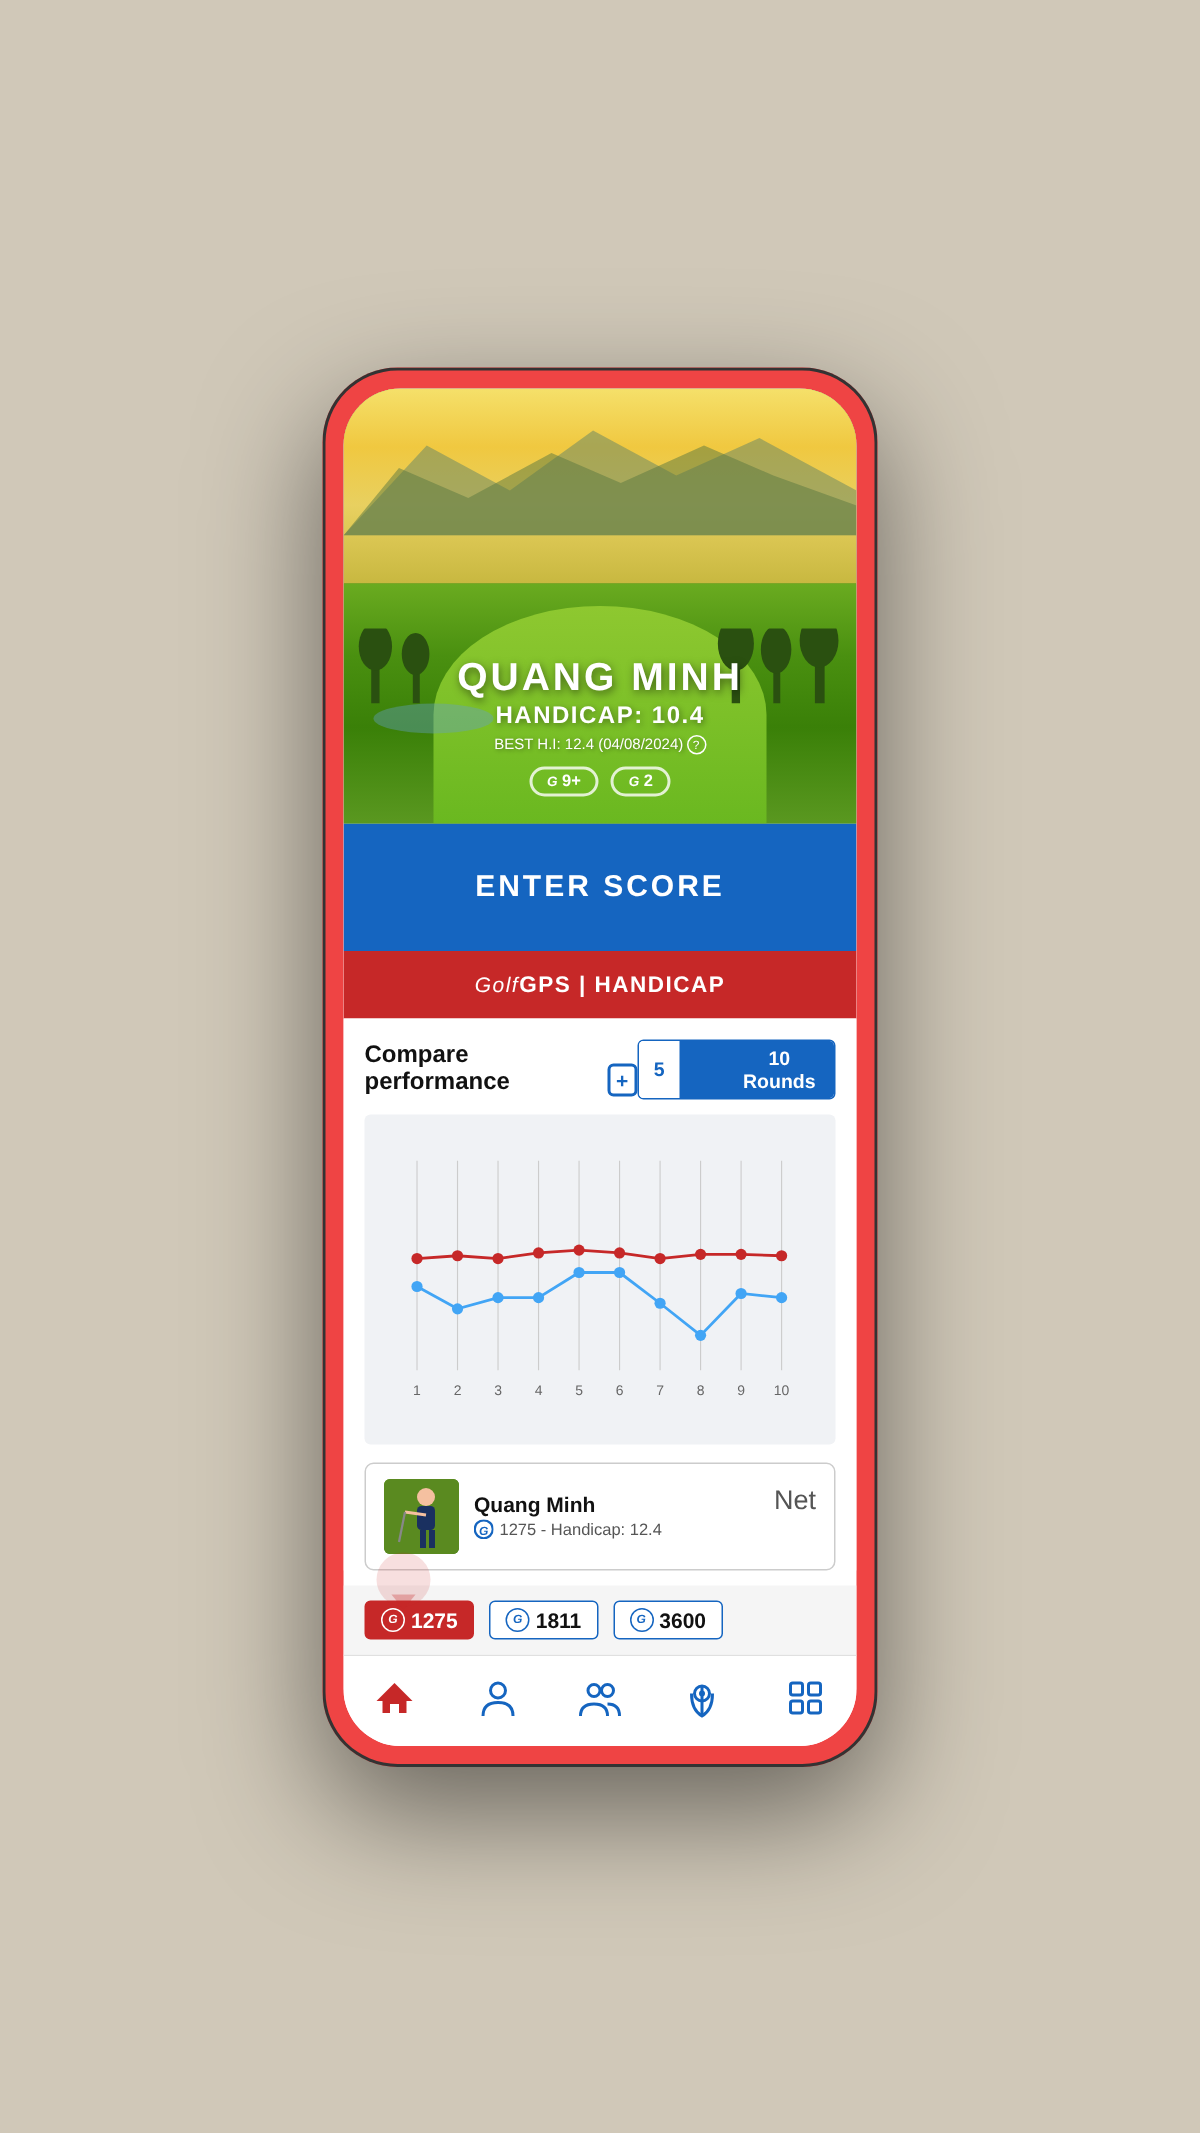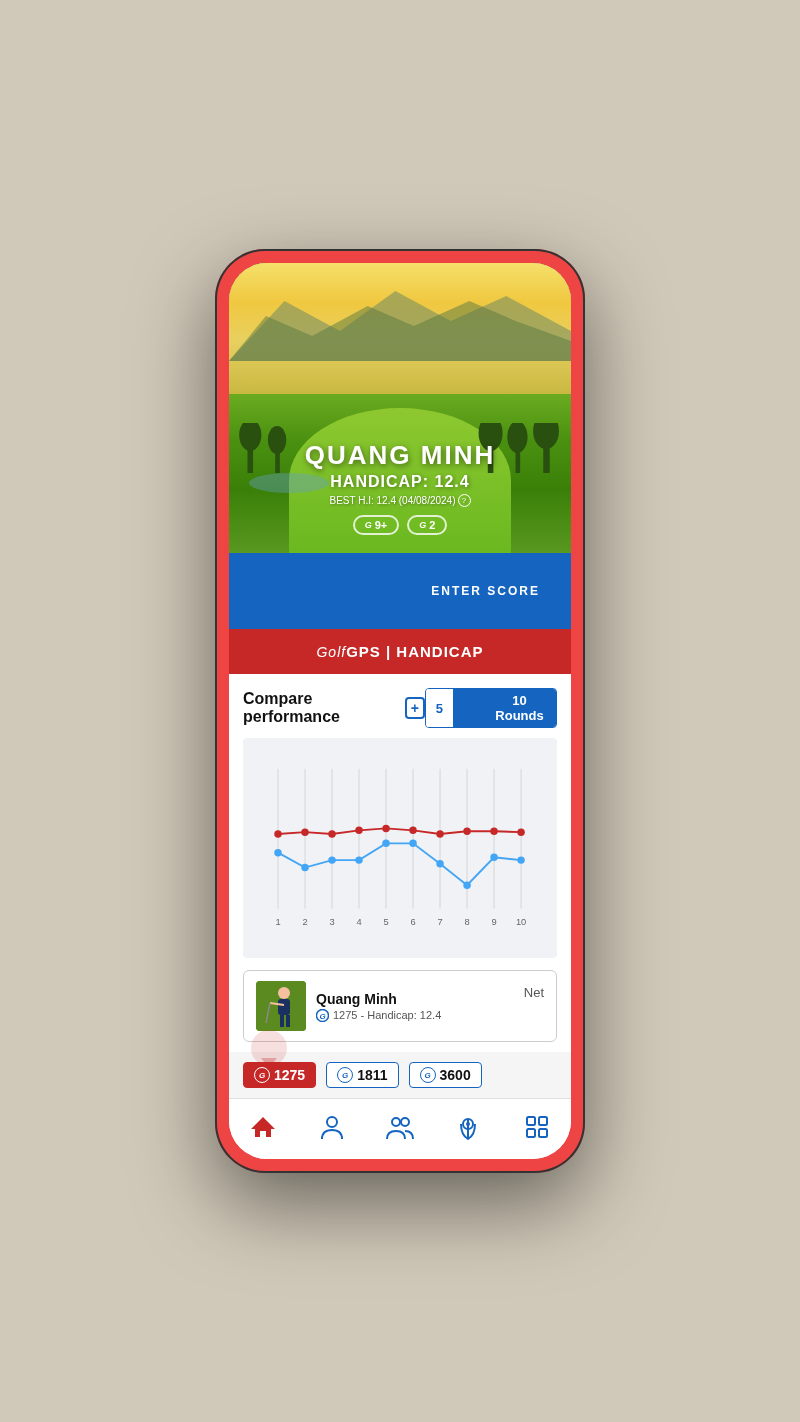--- a/index.html
+++ b/index.html
@@ -125,22 +125,22 @@
       align-items: center;
       gap: 3px;
     }
     
     .btn-enter-score {
       display: block;
       width: 100%;
       padding: 31px;
       background: #1565c0;
       color: #fff;
-      text-align: right;
-      font-size: 12px;
+      text-align: center;
+      font-size: 20px;
       font-weight: 800;
       letter-spacing: 2px;
       border: none;
       cursor: pointer;
     }
     .btn-gps-handicap {
       display: block;
       width: 100%;
       padding: 14px;
       background: #c62828;
@@ -166,21 +166,21 @@
       display: flex;
       align-items: center;
       justify-content: space-between;
       margin-bottom: 10px;
     }
     .compare-title {
       font-size: 16px;
       font-weight: 700;
       color: #111;
       display: flex;
-      align-items: center;
+      align-items: flex-end;
       gap: 8px;
     }
     .add-icon {
       width: 22px; height: 22px;
       border: 2px solid #1565c0;
       border-radius: 4px;
       display: flex;
       align-items: center;
       justify-content: center;
       color: #1565c0;
@@ -255,21 +255,21 @@
     .player-detail {
       font-size: 11px;
       color: #555;
       display: flex;
       align-items: center;
       gap: 4px;
       margin-top: 2px;
     }
     .net-label {
       margin-left: auto;
-      font-size: 13px;
+      font-size: 18px;
       color: #555;
       font-weight: 500;
       align-self: flex-start;
       padding-top: 4px;
     }
     
     .score-bar {
       background: #f5f5f5;
       padding: 10px 14px;
       display: flex;
@@ -356,21 +356,21 @@
           <rect x="310" y="12" width="5" height="38" fill="#2a5010"></rect>
           <ellipse cx="312" cy="14" rx="11" ry="16" fill="#2a5010"></ellipse>
           <rect x="340" y="6" width="7" height="44" fill="#2a5010"></rect>
           <ellipse cx="343" cy="8" rx="14" ry="18" fill="#2a5010"></ellipse>
         </svg>
 
         <div style="position:absolute;bottom:60px;left:20px;width:80px;height:20px;background:rgba(100,160,200,0.4);border-radius:50%;z-index:2"></div>
       </div>
       <div class="hero-text">
         <div class="hero-name">QUANG MINH</div>
-        <div class="hero-handicap">HANDICAP: 12.4</div>
+        <div class="hero-handicap">HANDICAP: 10.4</div>
         <div class="hero-best">
           <span>BEST H.I: 12.4 (04/08/2024)</span>
           <span class="info-circle">?</span>
         </div>
         <div class="badges">
           <div class="badge">
             <span style="font-style:italic;font-size:9px;">G</span>
             <span>9+</span>
           </div>
           <div class="badge">

